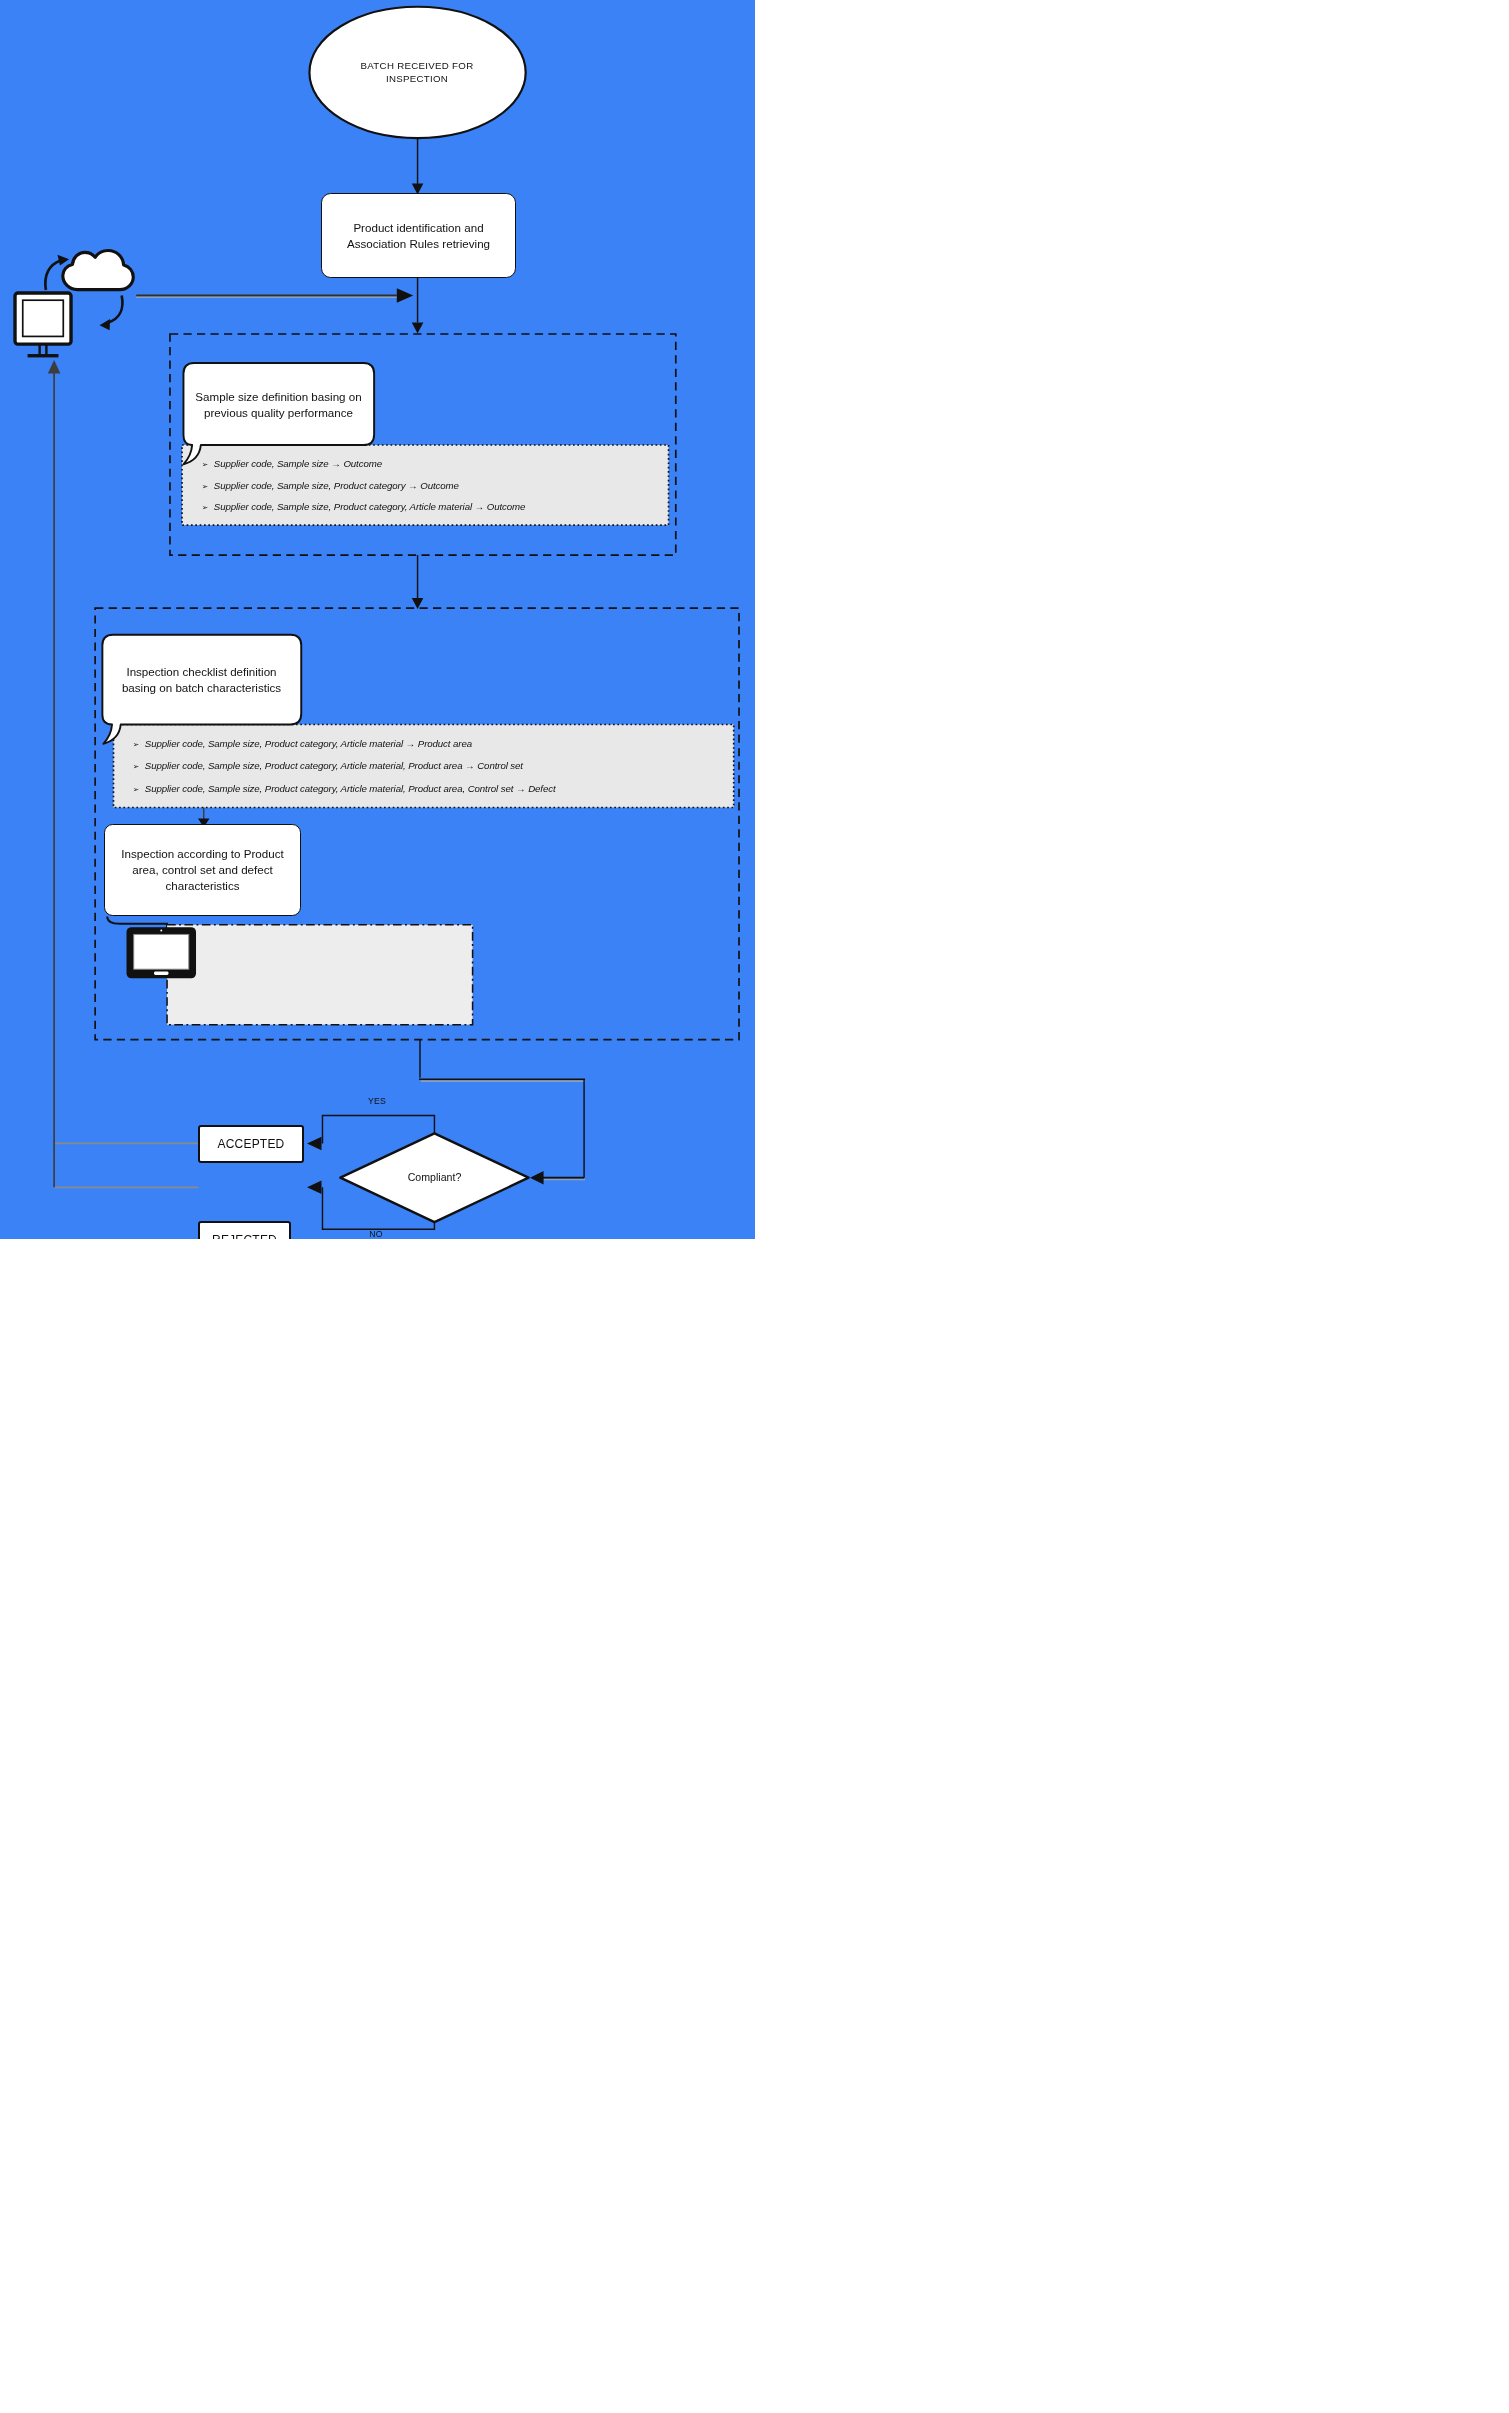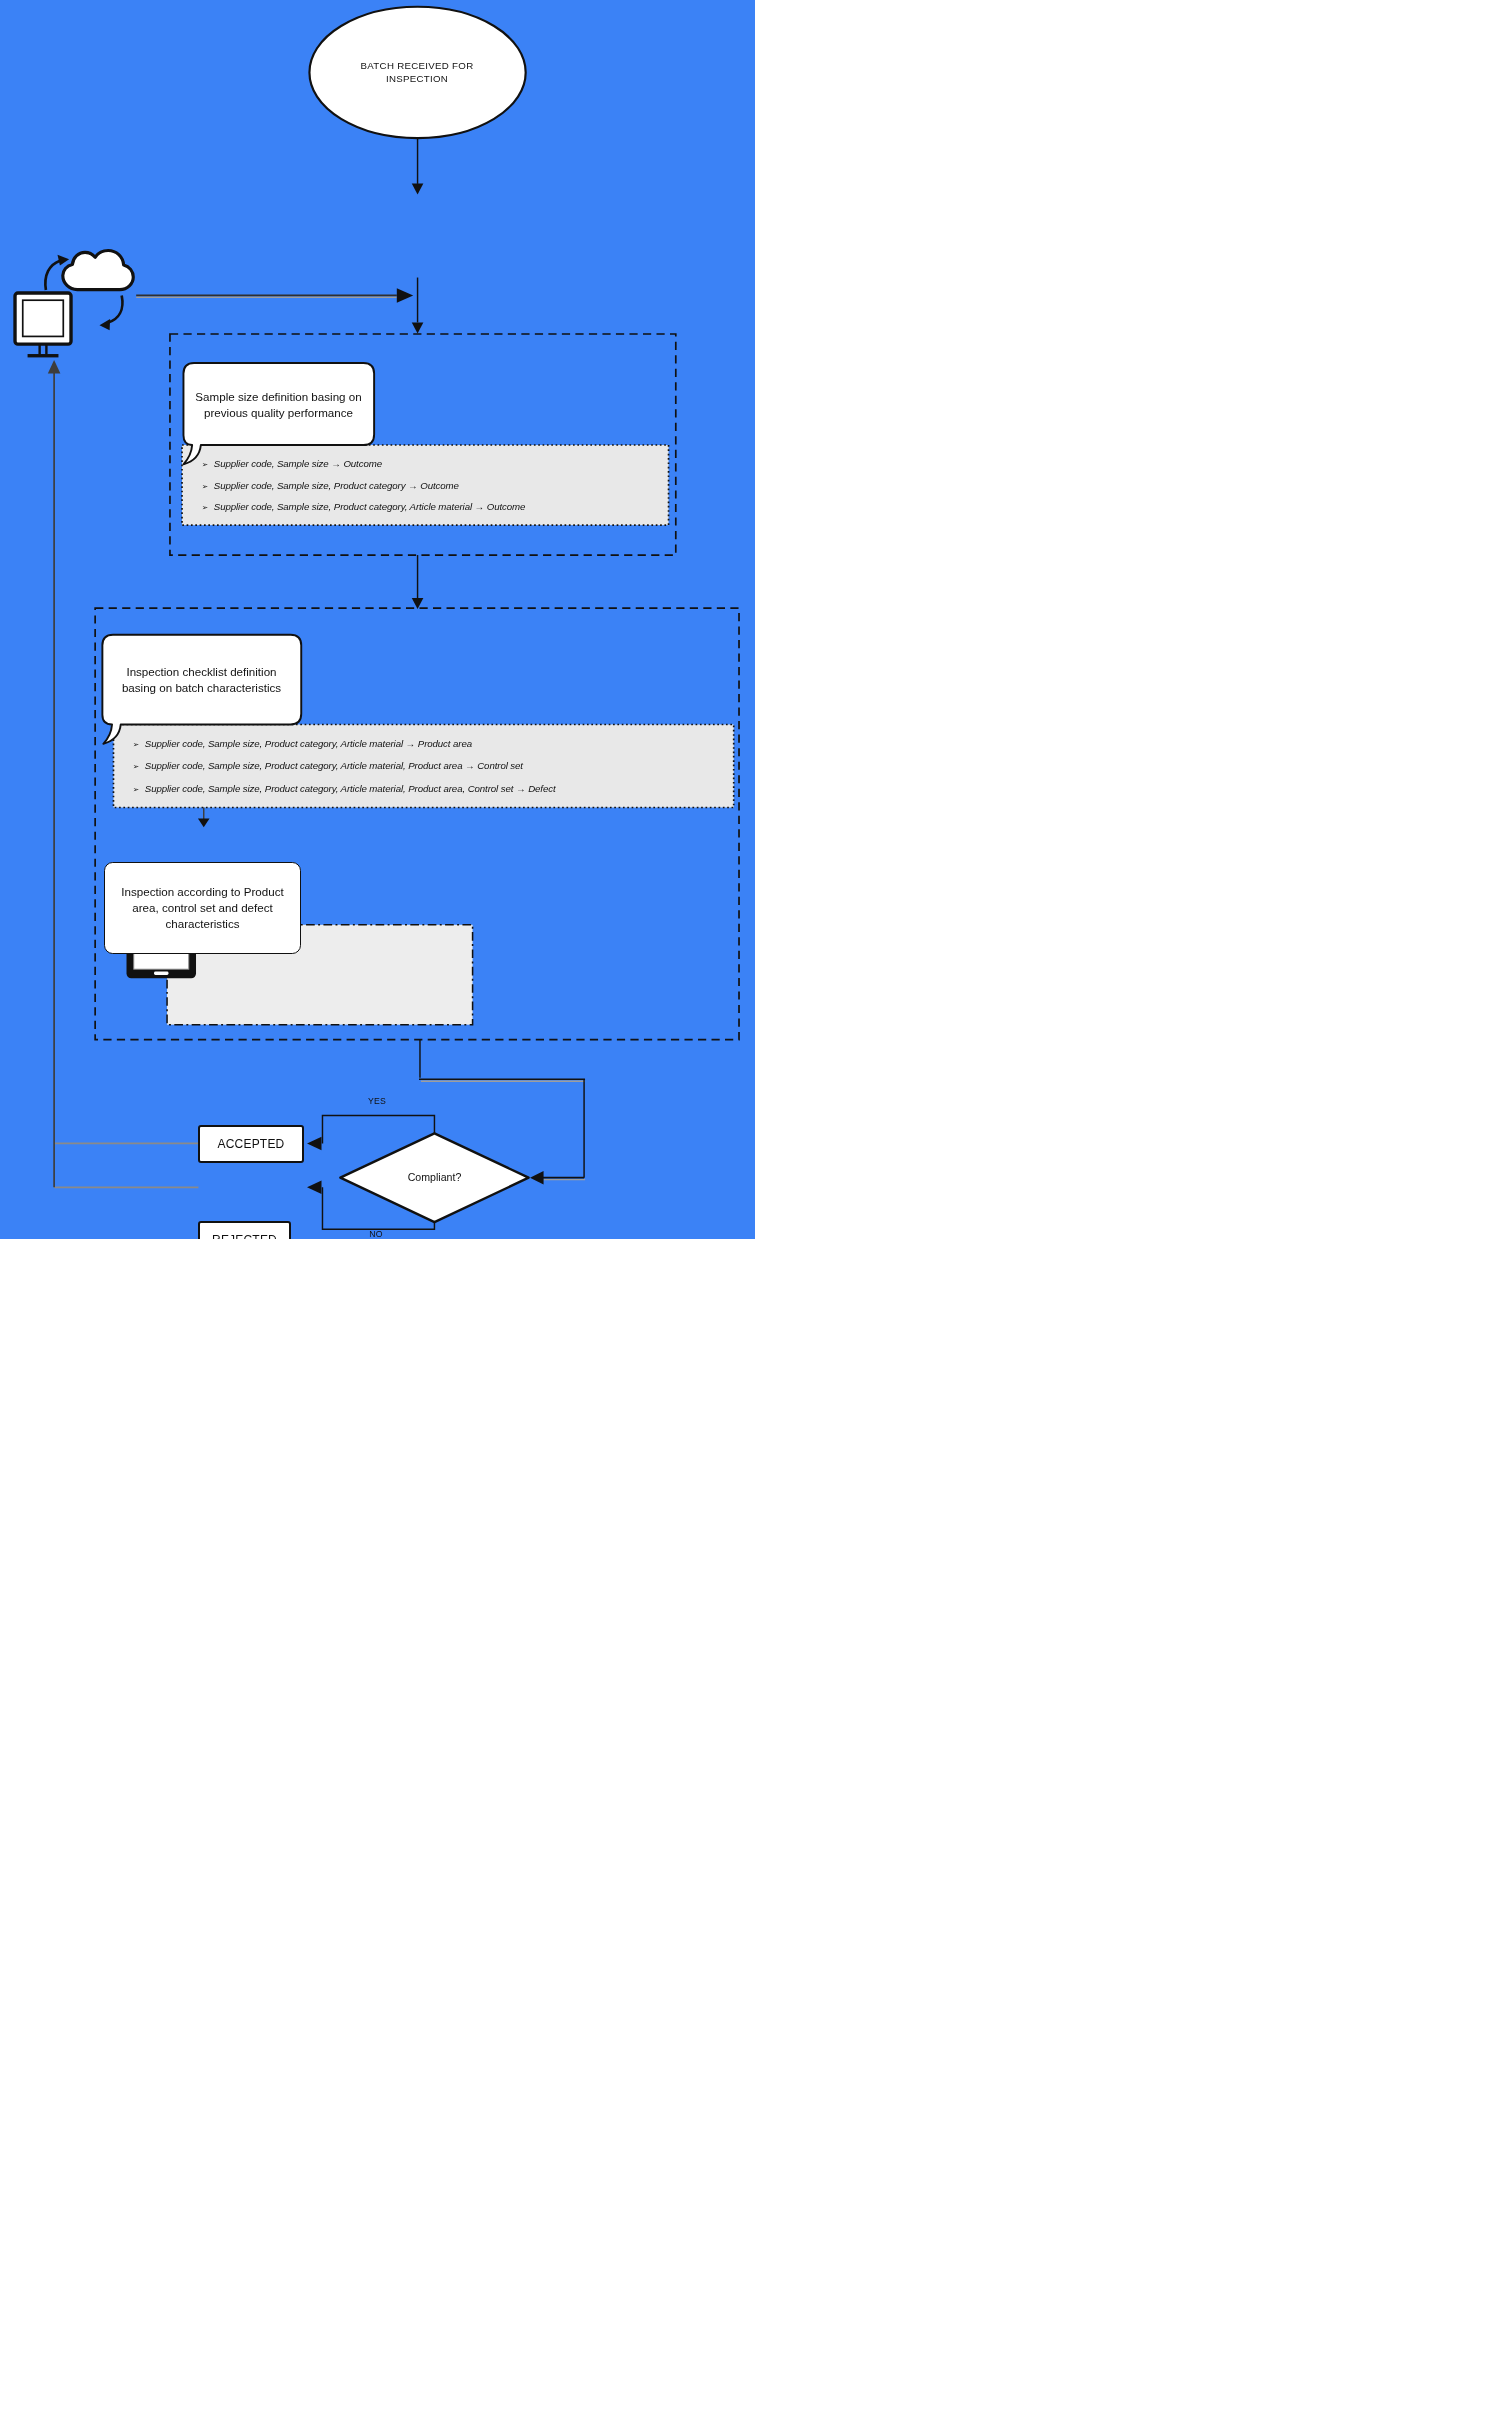--- a/index.html
+++ b/index.html
@@ -124,20 +124,23 @@
     <g>
       <polyline points="900,2532 900,2547 668,2547 668,2460" fill="none" stroke="#111" stroke-width="3"></polyline>
       <polygon points="636,2460 666,2446 666,2474" fill="#111"></polygon>
     </g>
 
     <polygon points="900,2348 1095,2440 900,2532 705,2440" fill="#fff" stroke="#111" stroke-width="5" stroke-linejoin="round"></polygon>
   </svg>
 
   <div class="txt" style="left:340px;top:50px;width:154px;height:44px;font-size:9.7px;letter-spacing:0.3px;">BATCH RECEIVED FOR INSPECTION</div>
 
+  <div class="node-box" style="left:321px;top:193px;width:195px;height:85px;font-size:11.6px;padding:0 13.5px;">
+    <span>Product identification and Association Rules retrieving</span>
+  </div>
 
   <div class="txt" style="left:189px;top:370px;width:179px;height:69px;font-size:11.6px;">Sample size definition basing on previous quality performance</div>
 
   <div class="rules" style="left:192px;top:447px;width:475px;height:76px;padding-left:9.7px;">
     <div class="rule-row">
       <span class="bullet">➢</span>
       <span>Supplier code, Sample size → Outcome</span>
     </div>
     <div class="rule-row">
       <span class="bullet">➢</span>
@@ -159,21 +162,21 @@
     <div class="rule-row">
       <span class="bullet">➢</span>
       <span>Supplier code, Sample size, Product category, Article material, Product area → Control set</span>
     </div>
     <div class="rule-row">
       <span class="bullet">➢</span>
       <span>Supplier code, Sample size, Product category, Article material, Product area, Control set → Defect</span>
     </div>
   </div>
 
-  <div class="node-box" style="left:104px;top:824px;width:197px;height:92px;font-size:11.6px;padding:0 14.5px;border-radius:8.7px;margin-top:38px;">
+  <div class="node-box" style="left:104px;top:824px;width:197px;height:92px;font-size:11.6px;padding:0 14.5px;border-radius:8.7px;">
     <span>Inspection according to Product area, control set and defect characteristics</span>
   </div>
 
 
   <div class="txt lbl-small" style="left:353px;top:1093px;width:48px;height:16.4px;">YES</div>
 
   <div class="txt lbl-small" style="left:352px;top:1230px;width:48px;height:8.7px;">NO</div>
 
   <div class="txt" style="left:386px;top:1167px;width:97px;height:21px;font-size:10.6px;">Compliant?</div>
 

